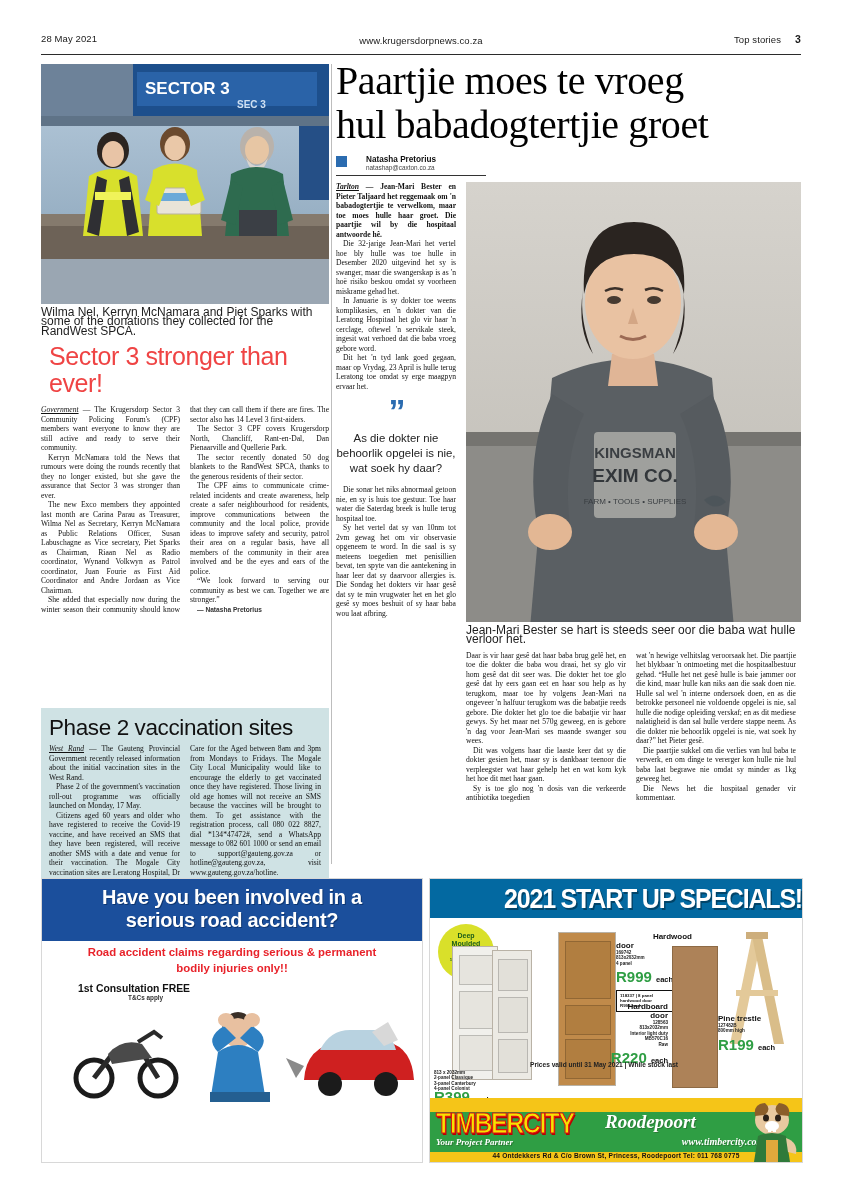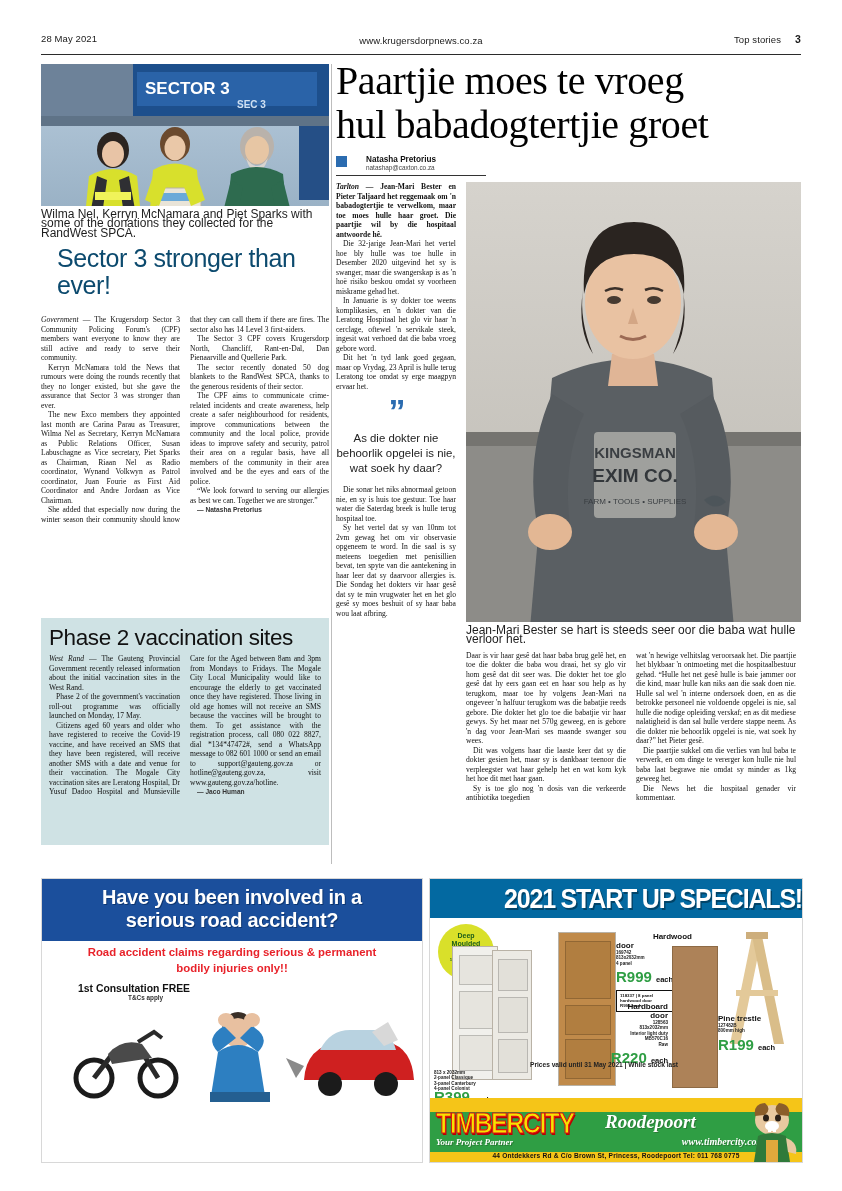--- a/index.html
+++ b/index.html
@@ -41,22 +41,22 @@
   }
 
   
   .hl-main{
     font-family:"Liberation Serif", serif;
     font-size:40px;line-height:42px;font-weight:normal;
     letter-spacing:-.4px;color:#000;margin:0;
   }
   .hl-sec{
     font-family:"Liberation Sans", sans-serif;
-    font-size:25px;line-height:27px;font-weight:normal;color:#0c4a6e;
-    margin:16px;letter-spacing:-.4px;
+    font-size:25px;line-height:27px;font-weight:normal;color:#ef4444;
+    margin:8px;letter-spacing:-.4px;
   }
   .hl-phase{
     font-family:"Liberation Sans", sans-serif;
     font-size:22.5px;line-height:25px;font-weight:normal;color:#111;
     margin:0;letter-spacing:-.4px;
   }
 
   
   .byline{display:flex;gap:19px;align-items:flex-start;margin-top:9px;}
   .byline .sq{width:11px;height:11px;background:#2b6cb0;flex:none;margin-top:1px;}
@@ -66,21 +66,21 @@
 
   
   .bodytext{
     font-family:"Liberation Serif", serif;
     font-size:7.6px;line-height:9.5px;text-align:justify;color:#111;
     -webkit-hyphens:auto;hyphens:auto;
   }
   .bodytext p{margin:0;text-indent:7px;}
   .bodytext p.first{text-indent:0;}
   .lead{font-weight:bold;}
-  .dateline{font-style:italic;}
+  .dateline{font-style:italic;text-decoration:underline;}
   .sign{
     font-family:"Liberation Sans", sans-serif;
     font-size:6.6px;font-weight:bold;color:#333;text-indent:0;margin-top:1px;
   }
 
   .cols2{column-count:2;column-gap:10px;}
 
   
   .pq{margin:10px 0 9px;text-align:center;}
   .pq .marks{
@@ -186,21 +186,21 @@
     <span class="mid">www.krugersdorpnews.co.za</span>
     <span class="right">
       <span>Top stories</span>
       <span class="pg">3</span>
     </span>
   </div>
   <div class="rule-top"></div>
 
   <div class="left-col">
 
-    <div class="photo" style="width:288px;height:142px;">
+    <div class="photo" style="width:288px;height:240px;">
       <svg class="ph-inner" viewBox="0 0 288 195" preserveAspectRatio="none">
         <defs>
           <linearGradient id="sky3" x1="0" y1="0" x2="0" y2="1">
             <stop offset="0" stop-color="#b8ccdd"></stop>
               <stop offset="1" stop-color="#8fa8bd"></stop>
           </linearGradient>
         </defs>
         <rect width="288" height="195" fill="url(#sky3)"></rect>
 
         <rect x="88" y="0" width="200" height="52" fill="#1d4f8c"></rect>
@@ -250,21 +250,21 @@
     <h2 class="hl-sec" style="margin-top:7px;">Sector 3 stronger than ever!</h2>
 
     <div class="bodytext cols2" style="margin-top:5px;height:295px;">
       <p class="first"><span class="dateline">Government</span><span> — </span><span>The Krugersdorp Sector 3 Community Policing Forum's (CPF) members want everyone to know they are still active and ready to serve their community.</span></p>
       <p>Kerryn McNamara told the News that rumours were doing the rounds recently that they no longer existed, but she gave the assurance that Sector 3 was stronger than ever.</p>
       <p>The new Exco members they appointed last month are Carina Parau as Treasurer, Wilma Nel as Secretary, Kerryn McNamara as Public Relations Officer, Susan Labuschagne as Vice secretary, Piet Sparks as Chairman, Riaan Nel as Radio coordinator, Wynand Volkwyn as Patrol coordinator, Juan Fourie as First Aid Coordinator and Andre Jordaan as Vice Chairman.</p>
       <p>She added that especially now during the winter season their community should know that they can call them if there are fires. The sector also has 14 Level 3 first-aiders.</p>
       <p>The Sector 3 CPF covers Krugersdorp North, Chancliff, Rant-en-Dal, Dan Pienaarville and Quellerie Park.</p>
       <p>The sector recently donated 50 dog blankets to the RandWest SPCA, thanks to the generous residents of their sector.</p>
       <p>The CPF aims to communicate crime-related incidents and create awareness, help create a safer neighbourhood for residents, improve communications between the community and the local police, provide ideas to improve safety and security, patrol their area on a regular basis, have all members of the community in their area involved and be the eyes and ears of the police.</p>
-      <p>“We look forward to serving our allergies as best we can. Together we are stronger.”</p>
+      <p>“We look forward to serving our community as best we can. Together we are stronger.”</p>
       <p class="sign">— Natasha Pretorius</p>
     </div>
 
     <div class="phasebox" style="margin-top:8px;">
       <h2 class="hl-phase">Phase 2 vaccination sites</h2>
       <div class="bodytext cols2" style="margin-top:4px;height:182px;">
         <p class="first"><span class="dateline">West Rand</span><span> — </span><span>The Gauteng Provincial Government recently released information about the initial vaccination sites in the West Rand.</span></p>
         <p>Phase 2 of the government's vaccination roll-out programme was officially launched on Monday, 17 May.</p>
         <p>Citizens aged 60 years and older who have registered to receive the Covid-19 vaccine, and have received an SMS that they have been registered, will receive another SMS with a date and venue for their vaccination. The Mogale City vaccination sites are Leratong Hospital, Dr Yusuf Dadoo Hospital and Munsieville Care for the Aged between 8am and 3pm from Mondays to Fridays. The Mogale City Local Municipality would like to encourage the elderly to get vaccinated once they have registered. Those living in old age homes will not receive an SMS because the vaccines will be brought to them. To get assistance with the registration process, call 080 022 8827, dial *134*47472#, send a WhatsApp message to 082 601 1000 or send an email to support@gauteng.gov.za or hotline@gauteng.gov.za, visit www.gauteng.gov.za/hotline.</p>
         <p class="sign">— Jaco Human</p>

